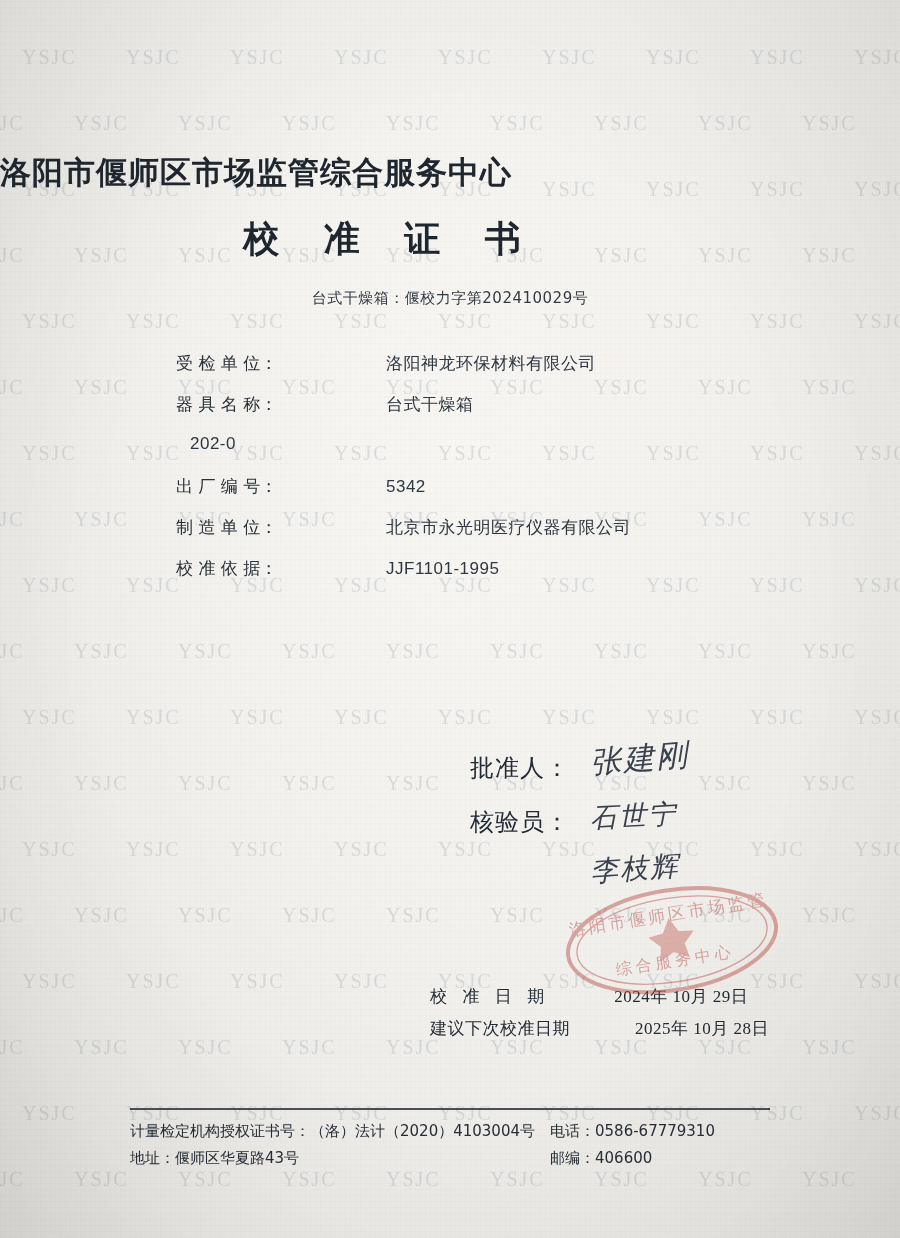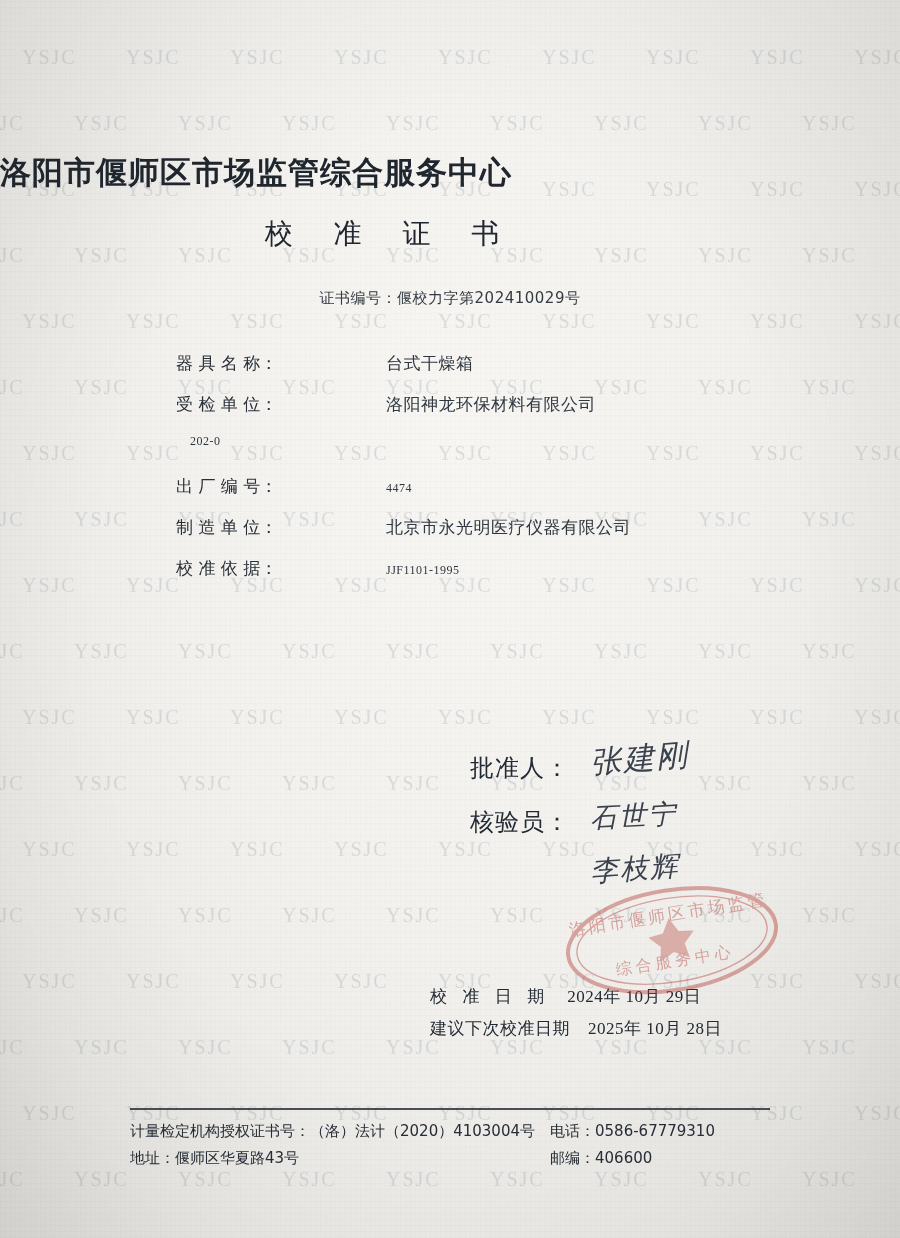--- a/index.html
+++ b/index.html
@@ -77,22 +77,22 @@
     letter-spacing: 1px;
     color: #20262e;
   }
   .doc-title {
     position: absolute;
     top: 215px;
     left: 0;
     width: 764px;
     text-align: center;
     font-family: "DejaVu Sans", "Liberation Sans", sans-serif;
-    font-weight: normal;
-    font-size: 28px;
+    font-weight: bold;
+    font-size: 36px;
     letter-spacing: 16px;
     text-indent: 16px;
     color: #20262e;
   }
   .cert-no {
     position: absolute;
     top: 289px;
     left: 0;
     width: 900px;
     text-align: center;
@@ -118,22 +118,22 @@
     width: 196px;
     flex: 0 0 196px;
     font-family: "DejaVu Sans", "Liberation Sans", sans-serif;
     font-size: 17px;
     color: #2a3039;
     display: flex;
     justify-content: space-between;
     letter-spacing: 0;
   }
   .field-value {
-    font-family: Liberation Serif, serif;
-    font-size: 12px;
+    font-family: Liberation Sans, sans-serif;
+    font-size: 17px;
     color: #2f3740;
     letter-spacing: 0.5px;
     padding-left: 14px;
   }
   .field-value.zh {
     font-family: "DejaVu Sans", "Liberation Sans", sans-serif;
     font-size: 17px;
   }
 
   
@@ -188,20 +188,21 @@
     left: 430px;
     width: 440px;
     font-family: "DejaVu Sans", "Liberation Sans", sans-serif;
     color: #232a33;
   }
   .date-row {
     display: flex;
     align-items: baseline;
     height: 32px;
     font-size: 17px;
+    gap: 47px;
   }
   .date-label { letter-spacing: 5px; }
   .date-label.tight { letter-spacing: 0.5px; }
   .date-value {
     margin-left: 18px;
     font-family: "Liberation Serif", "DejaVu Serif", serif;
     font-size: 17px;
     letter-spacing: 0.5px;
   }
 
@@ -418,37 +419,37 @@
       <div class="wm" style="left: 750px; top: 1234px;">YSJC</div>
       <div class="wm" style="left: 854px; top: 1234px;">YSJC</div>
     </div>
 
   <div id="content">
 
     <div class="org-title">洛阳市偃师区市场监管综合服务中心</div>
 
     <div class="doc-title">校 准 证 书</div>
 
-    <div class="cert-no">证书编号：偃校力字第202410029号</div>
+    <div class="cert-no">台式干燥箱：偃校力字第202410029号</div>
 
     <div id="fields">
+        <div class="field-row">
+          <div class="field-label">受 检 单 位：</div>
+          <div class="field-value zh">洛阳神龙环保材料有限公司</div>
+        </div>
         <div class="field-row">
           <div class="field-label">器 具 名 称：</div>
           <div class="field-value zh">台式干燥箱</div>
         </div>
         <div class="field-row">
-          <div class="field-label">受 检 单 位：</div>
-          <div class="field-value zh">洛阳神龙环保材料有限公司</div>
-        </div>
-        <div class="field-row">
           <div class="field-value">202-0</div>
         </div>
         <div class="field-row">
           <div class="field-label">出 厂 编 号：</div>
-          <div class="field-value">4474</div>
+          <div class="field-value">5342</div>
         </div>
         <div class="field-row">
           <div class="field-label">制 造 单 位：</div>
           <div class="field-value zh">北京市永光明医疗仪器有限公司</div>
         </div>
         <div class="field-row">
           <div class="field-label">校 准 依 据：</div>
           <div class="field-value">JJF1101-1995</div>
         </div>
       </div>

